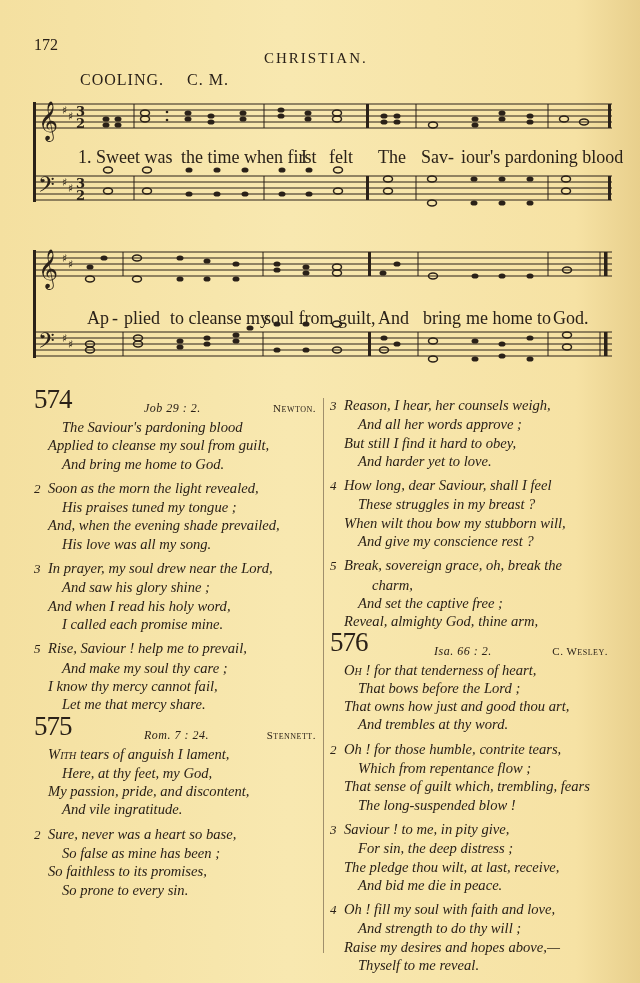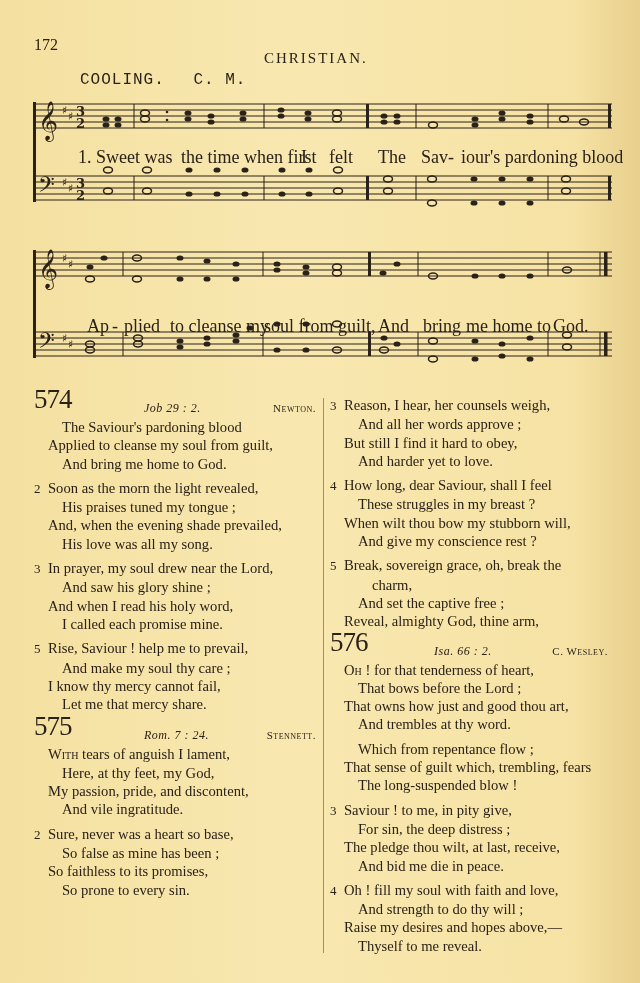--- a/index.html
+++ b/index.html
@@ -6,34 +6,34 @@
   body {
     width: 640px; height: 983px; overflow: hidden; position: relative;
     background: #f6e4a6;
     background: linear-gradient(90deg, #f4e0a0 0%, #f8e8b0 45%, #f6e2a4 90%, #e8cf8c 100%);
     color: #2a2118;
     font-family: "Liberation Serif", "DejaVu Serif", serif;
   }
   .abs { position: absolute; }
   .page-num { left: 34px; top: 36px; font-size: 16px; }
   .running-head { left: 264px; top: 50px; font-size: 15px; letter-spacing: 2px; }
-  .tune-title { left: 80px; top: 71px; font-family: Liberation Mono, monospace; font-size: 16px; letter-spacing: 1px; }
+  .tune-title { left: 80px; top: 71px; font-family: Liberation Serif, serif; font-size: 16px; letter-spacing: 1px; }
   .tune-title span { margin-right: 18px; }
   .music { left: 0; width: 640px; }
   .lyric { position: absolute; font-size: 18px; white-space: nowrap; }
   .col { position: absolute; font-size: 14.6px; line-height: 18.3px; }
   .col-left { left: 34px; top: 396px; width: 286px; }
   .col-right { left: 330px; top: 396px; width: 290px; }
   .divider { position: absolute; left: 323px; top: 398px; width: 1px; height: 555px; background: #7a6a50; opacity: .7; }
   .hymn-head { position: relative; height: 22px; }
   .hymn-num { position: absolute; left: 0; top: -6px; font-size: 27px; letter-spacing: -1px; }
   .hymn-ref { position: absolute; top: 3px; font-style: italic; font-size: 12px; letter-spacing: .5px; }
   .hymn-author { position: absolute; right: 4px; top: 3px; font-size: 11px; font-variant: small-caps; letter-spacing: .5px; }
   .stanza { margin-bottom: 6px; }
-  .line { display: block; white-space: nowrap; }
+  .line { display: block; white-space: nowrap; font-style: italic; }
   .l1 { padding-left: 14px; }
   .l2 { padding-left: 28px; }
   .snum { display: inline-block; width: 14px; font-size: 13px; }
   .sc { font-variant: small-caps; }
   .cont { padding-left: 42px; }
 </style>
 </head>
 <body>
 
 <div class="abs page-num">172</div>
@@ -248,21 +248,21 @@
     <ellipse cx="475" cy="95" rx="3.5" ry="2.6"></ellipse>
       <ellipse cx="475" cy="113" rx="3.5" ry="2.6"></ellipse>
     <ellipse cx="502" cy="98" rx="3.5" ry="2.6"></ellipse>
       <ellipse cx="502" cy="110" rx="3.5" ry="2.6"></ellipse>
     <ellipse cx="530" cy="92" rx="3.5" ry="2.6"></ellipse>
       <ellipse cx="530" cy="113" rx="3.5" ry="2.6"></ellipse>
     <ellipse cx="567" cy="89" rx="4.5" ry="3" fill="none" stroke="#2a2118" stroke-width="1.5"></ellipse>
       <ellipse cx="567" cy="101" rx="4.5" ry="3" fill="none" stroke="#2a2118" stroke-width="1.5"></ellipse>
   </g>
 </svg>
-<div class="abs" style="top:316px;left:0;width:520px;height:16px">
+<div class="abs" style="top:308px;left:0;width:520px;height:16px">
   <span class="lyric" style="left:87px">Ap</span>
   <span class="lyric" style="left:112px">-</span>
   <span class="lyric" style="left:124px">plied</span>
   <span class="lyric" style="left:170px">to cleanse my</span>
   <span class="lyric" style="left:264px">soul from guilt,</span>
   <span class="lyric" style="left:378px">And</span>
   <span class="lyric" style="left:423px">bring</span>
   <span class="lyric" style="left:466px">me home to</span>
   <span class="lyric" style="left:553px">God.</span>
 </div>
@@ -343,20 +343,21 @@
     <span class="hymn-ref" style="left:104px">Isa. 66 : 2.</span>
     <span class="hymn-author" style="right:12px">C. Wesley.</span>
   </div>
   <div class="stanza">
     <span class="line l1"><span class="sc">Oh</span><span> ! for that tenderness of heart,</span></span>
     <span class="line l2">That bows before the Lord ;</span>
     <span class="line l1">That owns how just and good thou art,</span>
     <span class="line l2">And trembles at thy word.</span>
   </div>
   <div class="stanza">
+    <span class="line"><span class="snum">2</span><span>Oh ! for those humble, contrite tears,</span></span>
     <span class="line l2">Which from repentance flow ;</span>
     <span class="line l1">That sense of guilt which, trembling, fears</span>
     <span class="line l2">The long-suspended blow !</span>
   </div>
   <div class="stanza">
     <span class="line"><span class="snum">3</span><span>Saviour ! to me, in pity give,</span></span>
     <span class="line l2">For sin, the deep distress ;</span>
     <span class="line l1">The pledge thou wilt, at last, receive,</span>
     <span class="line l2">And bid me die in peace.</span>
   </div>

